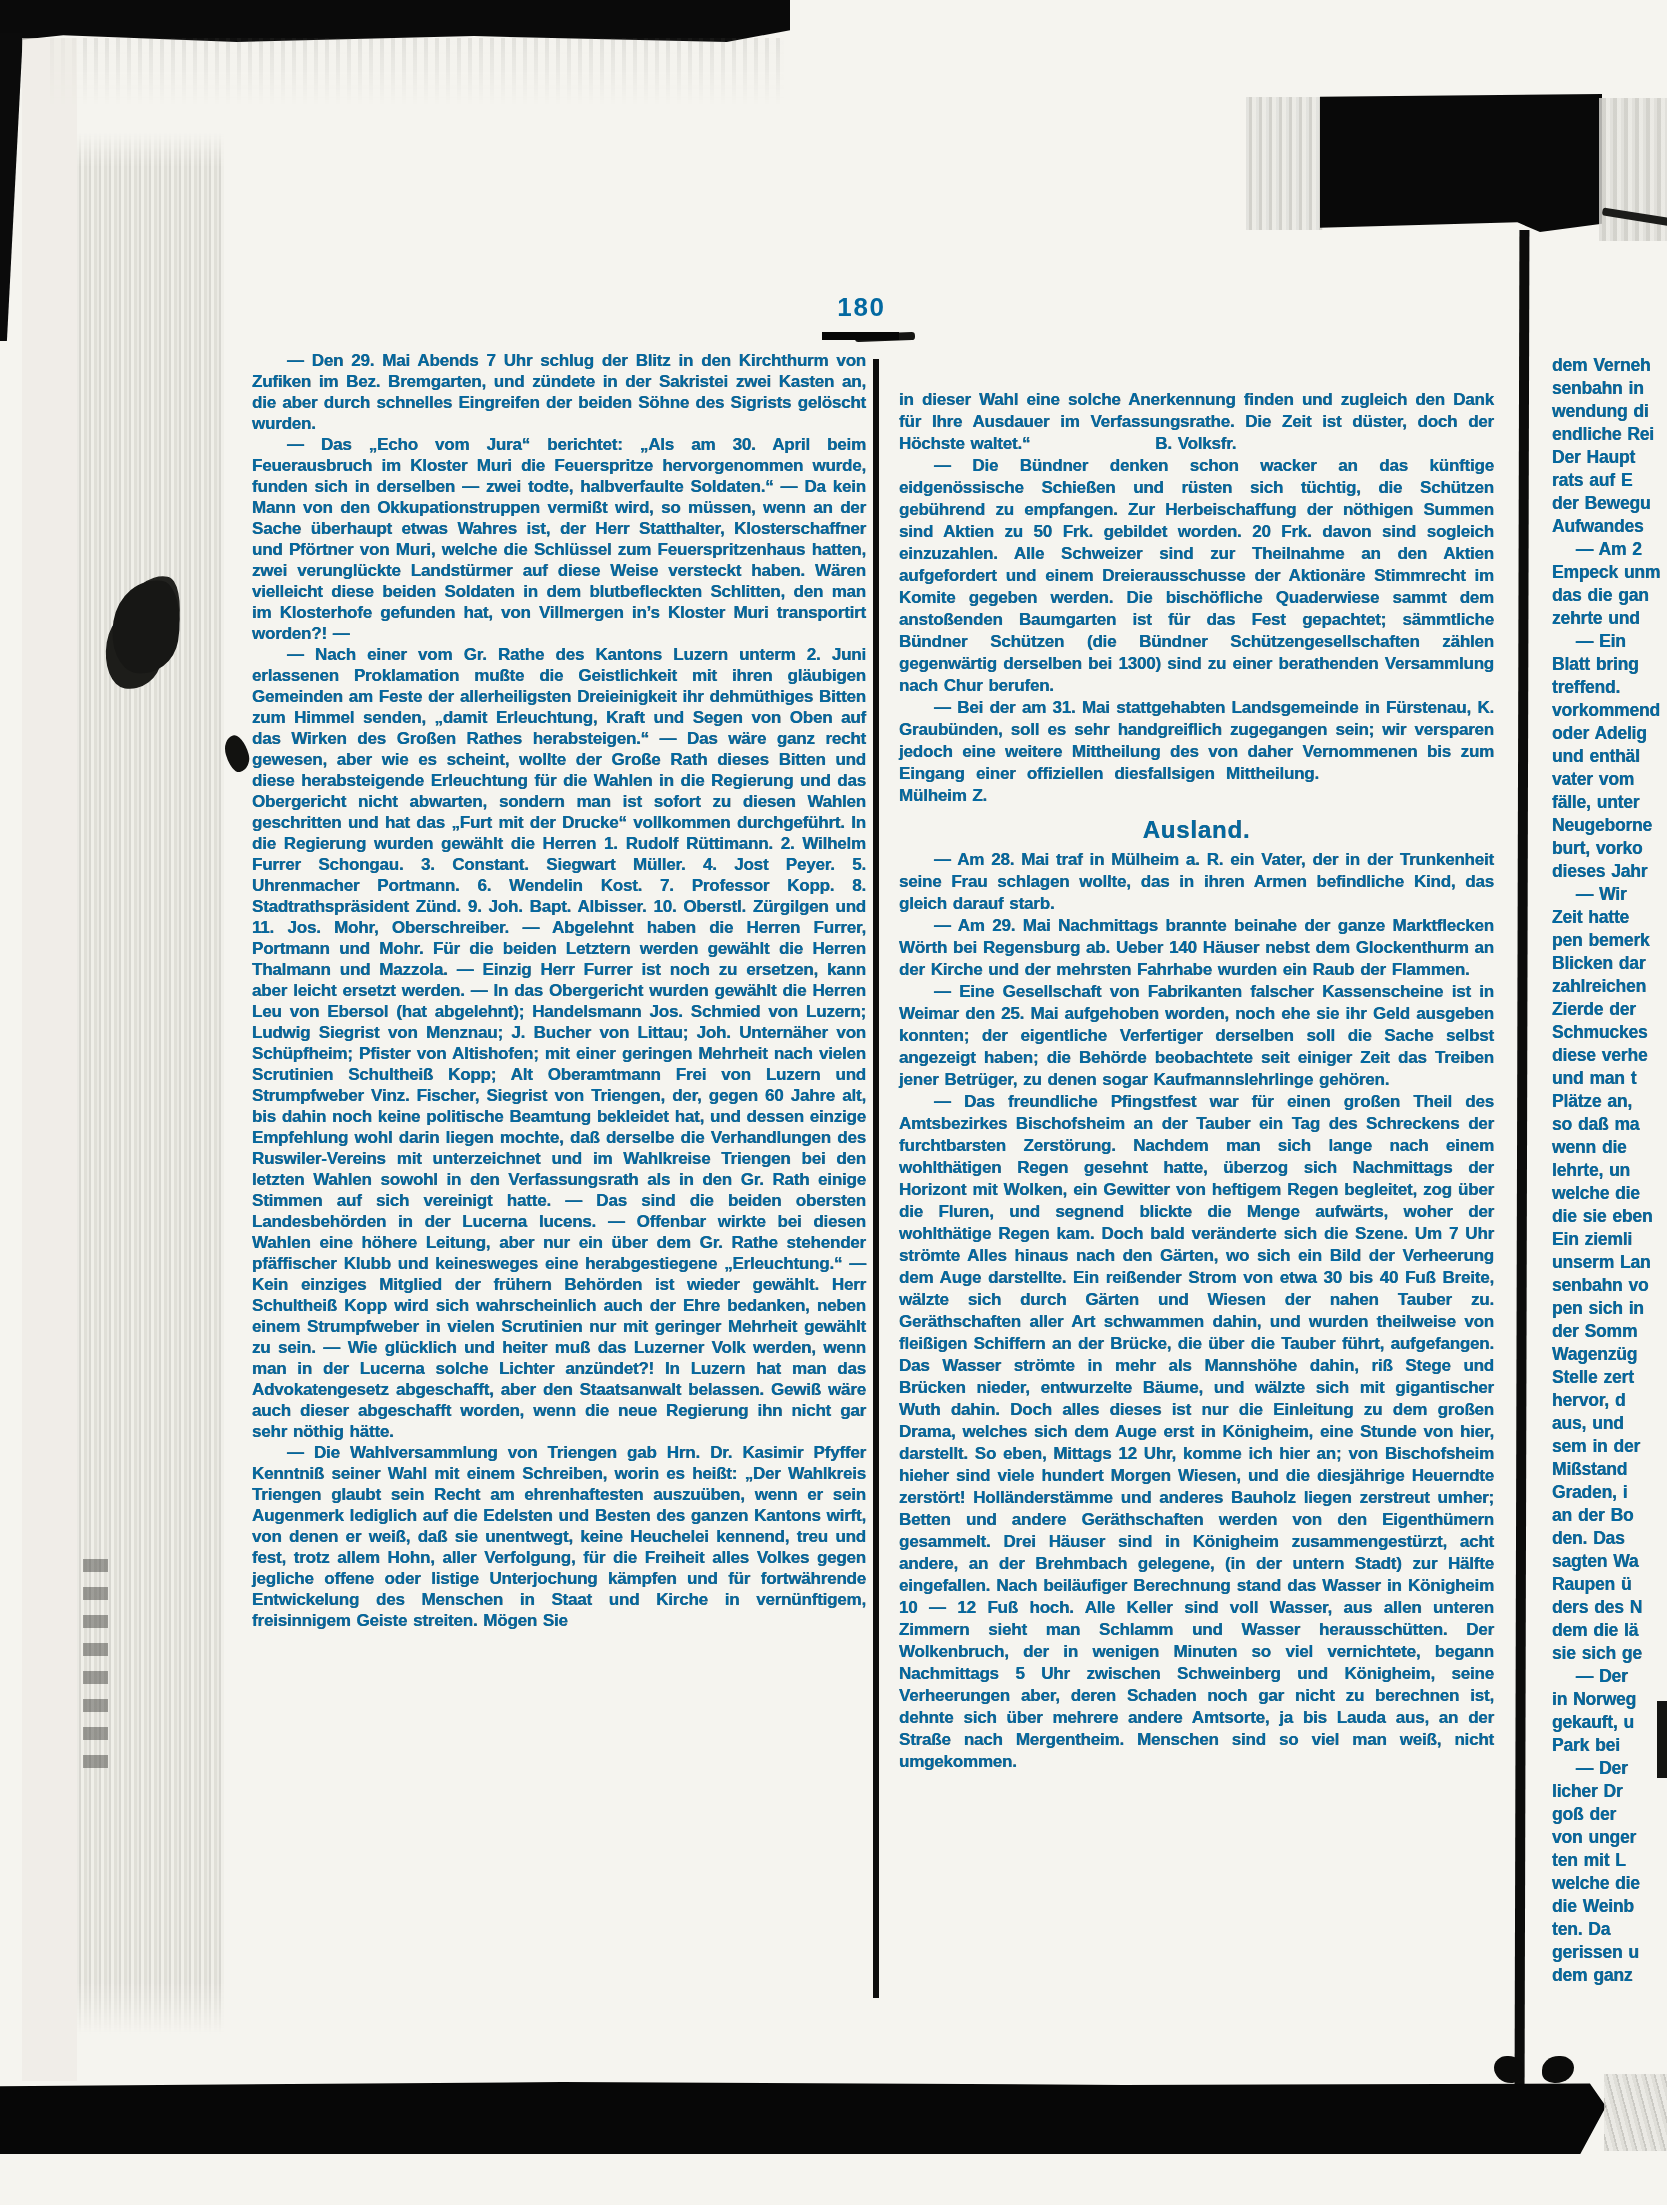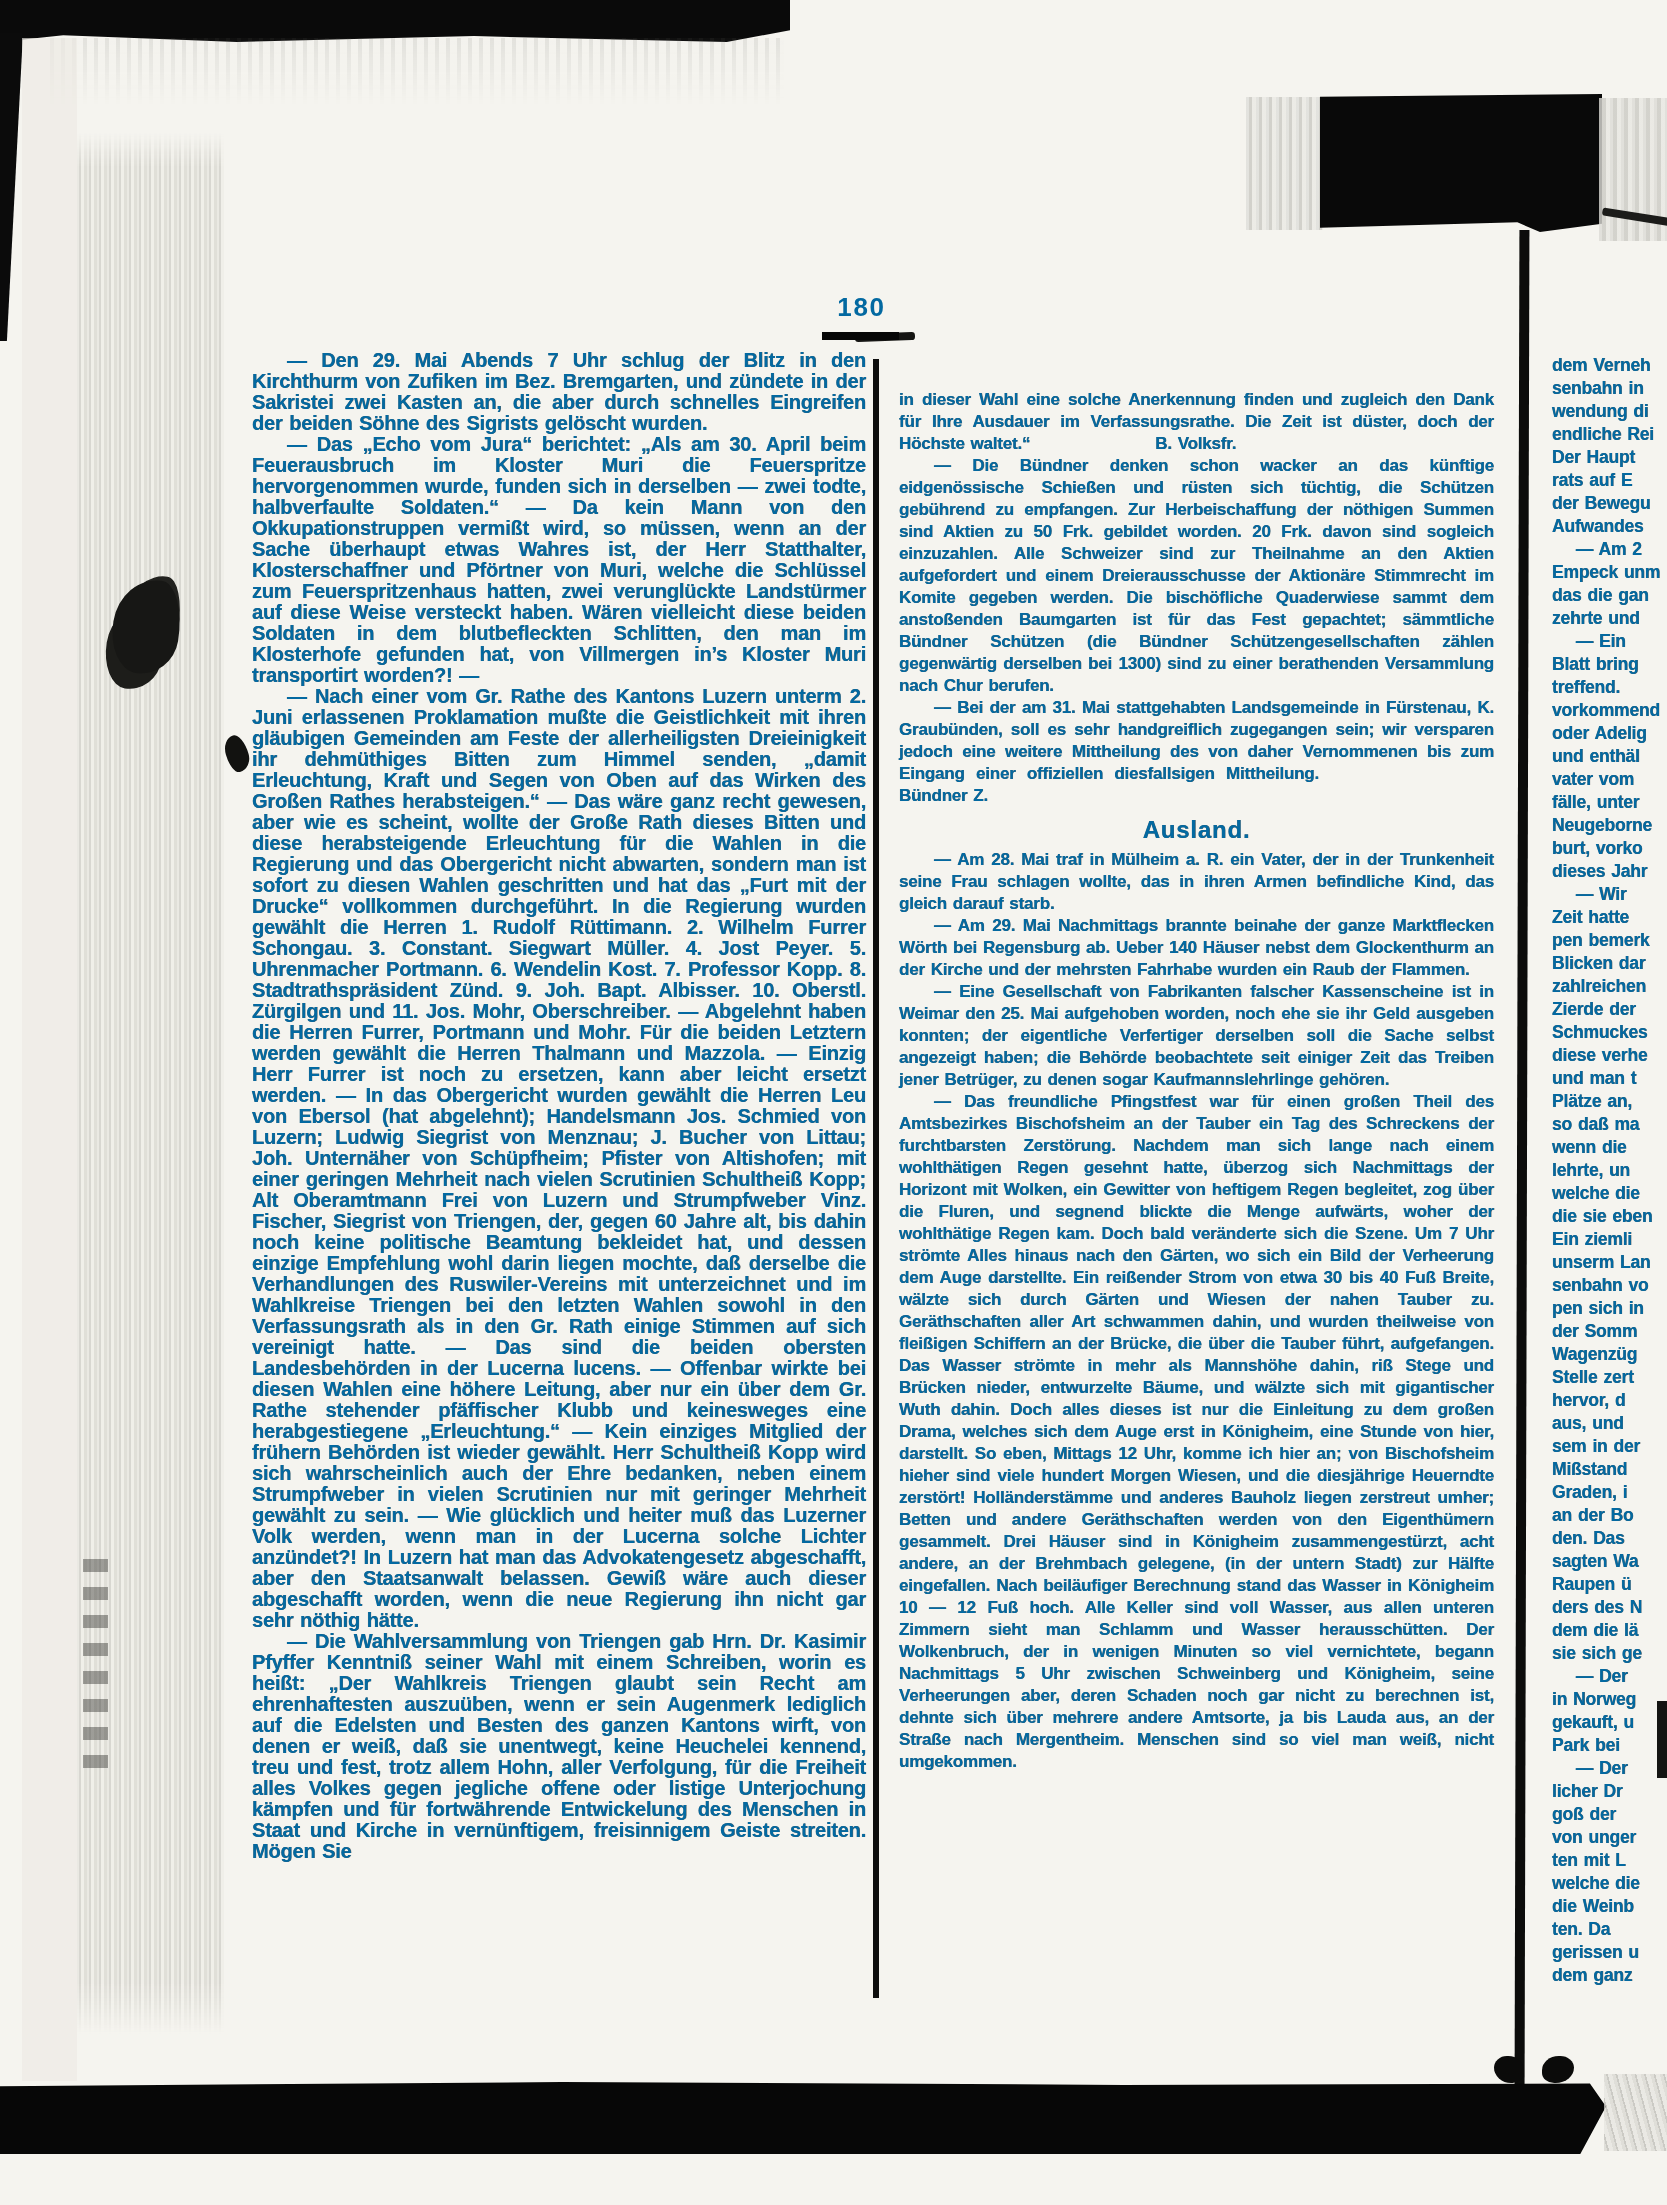--- a/index.html
+++ b/index.html
@@ -45,21 +45,21 @@
   .lump-1{left:1494px;top:2056px;width:30px;height:27px;background:#0b0b0a;border-radius:45% 55% 40% 60%;}
   .lump-2{left:1542px;top:2056px;width:32px;height:27px;background:#0b0b0a;border-radius:55% 45% 60% 40%;}
   .edge-mark{left:1657px;top:1701px;width:10px;height:77px;background:#141412;}
   
   .pagenum{left:824px;top:292px;width:75px;text-align:center;
     font-size:26px;font-weight:700;letter-spacing:1.7px;position:absolute;}
   .pagenum-rule{left:822px;top:332px;width:77px;height:7.5px;background:#060606;position:absolute;}
   .col{position:absolute;text-align:justify;font-weight:700;
     text-shadow:0.3px 0.3px 0 rgba(10,10,8,.55), -0.2px 0 0 rgba(10,10,8,.25);
     letter-spacing:-0.2px;word-spacing:1.3px;}
-  .col1{left:252px;top:350px;width:614px;font-size:20px;line-height:21px;}
+  .col1{left:252px;top:350px;width:614px;font-size:17px;line-height:21px;}
   .col2{left:899px;top:349px;width:595px;font-size:17px;line-height:22px;}
   .colrule{left:873px;top:359px;width:5.8px;height:1639px;background:#0e0e0d;position:absolute;}
   .para{margin:0;text-indent:35px;}
   .para.noindent{text-indent:0;margin-top:40px;}
   .siggap{display:inline-block;width:125px;}
   .siggap.wide{width:175px;}
   .sig{white-space:nowrap;}
   .heading{margin:11.7px 0 8.3px;text-align:center;text-indent:0;
     font-size:24px;font-weight:700;letter-spacing:0.8px;}
   .col3{left:1552px;top:354px;width:183px;font-size:17.5px;line-height:23px;
@@ -98,21 +98,21 @@
     <p class="para">— Das „Echo vom Jura“ berichtet: „Als am 30. April beim Feuerausbruch im Kloster Muri die Feuerspritze hervorgenommen wurde, funden sich in derselben — zwei todte, halbverfaulte Soldaten.“ — Da kein Mann von den Okkupationstruppen vermißt wird, so müssen, wenn an der Sache überhaupt etwas Wahres ist, der Herr Statthalter, Klosterschaffner und Pförtner von Muri, welche die Schlüssel zum Feuerspritzenhaus hatten, zwei verunglückte Landstürmer auf diese Weise versteckt haben. Wären vielleicht diese beiden Soldaten in dem blutbefleckten Schlitten, den man im Klosterhofe gefunden hat, von Villmergen in’s Kloster Muri transportirt worden?! —</p>
     <p class="para">— Nach einer vom Gr. Rathe des Kantons Luzern unterm 2. Juni erlassenen Proklamation mußte die Geistlichkeit mit ihren gläubigen Gemeinden am Feste der allerheiligsten Dreieinigkeit ihr dehmüthiges Bitten zum Himmel senden, „damit Erleuchtung, Kraft und Segen von Oben auf das Wirken des Großen Rathes herabsteigen.“ — Das wäre ganz recht gewesen, aber wie es scheint, wollte der Große Rath dieses Bitten und diese herabsteigende Erleuchtung für die Wahlen in die Regierung und das Obergericht nicht abwarten, sondern man ist sofort zu diesen Wahlen geschritten und hat das „Furt mit der Drucke“ vollkommen durchgeführt. In die Regierung wurden gewählt die Herren 1. Rudolf Rüttimann. 2. Wilhelm Furrer Schongau. 3. Constant. Siegwart Müller. 4. Jost Peyer. 5. Uhrenmacher Portmann. 6. Wendelin Kost. 7. Professor Kopp. 8. Stadtrathspräsident Zünd. 9. Joh. Bapt. Albisser. 10. Oberstl. Zürgilgen und 11. Jos. Mohr, Oberschreiber. — Abgelehnt haben die Herren Furrer, Portmann und Mohr. Für die beiden Letztern werden gewählt die Herren Thalmann und Mazzola. — Einzig Herr Furrer ist noch zu ersetzen, kann aber leicht ersetzt werden. — In das Obergericht wurden gewählt die Herren Leu von Ebersol (hat abgelehnt); Handelsmann Jos. Schmied von Luzern; Ludwig Siegrist von Menznau; J. Bucher von Littau; Joh. Unternäher von Schüpfheim; Pfister von Altishofen; mit einer geringen Mehrheit nach vielen Scrutinien Schultheiß Kopp; Alt Oberamtmann Frei von Luzern und Strumpfweber Vinz. Fischer, Siegrist von Triengen, der, gegen 60 Jahre alt, bis dahin noch keine politische Beamtung bekleidet hat, und dessen einzige Empfehlung wohl darin liegen mochte, daß derselbe die Verhandlungen des Ruswiler-Vereins mit unterzeichnet und im Wahlkreise Triengen bei den letzten Wahlen sowohl in den Verfassungsrath als in den Gr. Rath einige Stimmen auf sich vereinigt hatte. — Das sind die beiden obersten Landesbehörden in der Lucerna lucens. — Offenbar wirkte bei diesen Wahlen eine höhere Leitung, aber nur ein über dem Gr. Rathe stehender pfäffischer Klubb und keinesweges eine herabgestiegene „Erleuchtung.“ — Kein einziges Mitglied der frühern Behörden ist wieder gewählt. Herr Schultheiß Kopp wird sich wahrscheinlich auch der Ehre bedanken, neben einem Strumpfweber in vielen Scrutinien nur mit geringer Mehrheit gewählt zu sein. — Wie glücklich und heiter muß das Luzerner Volk werden, wenn man in der Lucerna solche Lichter anzündet?! In Luzern hat man das Advokatengesetz abgeschafft, aber den Staatsanwalt belassen. Gewiß wäre auch dieser abgeschafft worden, wenn die neue Regierung ihn nicht gar sehr nöthig hätte.</p>
     <p class="para">— Die Wahlversammlung von Triengen gab Hrn. Dr. Kasimir Pfyffer Kenntniß seiner Wahl mit einem Schreiben, worin es heißt: „Der Wahlkreis Triengen glaubt sein Recht am ehrenhaftesten auszuüben, wenn er sein Augenmerk lediglich auf die Edelsten und Besten des ganzen Kantons wirft, von denen er weiß, daß sie unentwegt, keine Heuchelei kennend, treu und fest, trotz allem Hohn, aller Verfolgung, für die Freiheit alles Volkes gegen jegliche offene oder listige Unterjochung kämpfen und für fortwährende Entwickelung des Menschen in Staat und Kirche in vernünftigem, freisinnigem Geiste streiten. Mögen Sie</p>
   </div>
 
   <div class="colrule"></div>
 
   <div class="col col2">
     <p class="para noindent"><span>in dieser Wahl eine solche Anerkennung finden und zugleich den Dank für Ihre Ausdauer im Verfassungsrathe. Die Zeit ist düster, doch der Höchste waltet.“</span><span class="siggap"></span><span class="sig">B. Volksfr.</span></p>
     <p class="para">— Die Bündner denken schon wacker an das künftige eidgenössische Schießen und rüsten sich tüchtig, die Schützen gebührend zu empfangen. Zur Herbeischaffung der nöthigen Summen sind Aktien zu 50 Frk. gebildet worden. 20 Frk. davon sind sogleich einzuzahlen. Alle Schweizer sind zur Theilnahme an den Aktien aufgefordert und einem Dreierausschusse der Aktionäre Stimmrecht im Komite gegeben werden. Die bischöfliche Quaderwiese sammt dem anstoßenden Baumgarten ist für das Fest gepachtet; sämmtliche Bündner Schützen (die Bündner Schützengesellschaften zählen gegenwärtig derselben bei 1300) sind zu einer berathenden Versammlung nach Chur berufen.</p>
-    <p class="para"><span>— Bei der am 31. Mai stattgehabten Landsgemeinde in Fürstenau, K. Graubünden, soll es sehr handgreiflich zugegangen sein; wir versparen jedoch eine weitere Mittheilung des von daher Vernommenen bis zum Eingang einer offiziellen diesfallsigen Mittheilung.</span><span class="siggap wide"></span><span class="sig">Bündner Z.</span></p>
+    <p class="para"><span>— Bei der am 31. Mai stattgehabten Landsgemeinde in Fürstenau, K. Graubünden, soll es sehr handgreiflich zugegangen sein; wir versparen jedoch eine weitere Mittheilung des von daher Vernommenen bis zum Eingang einer offiziellen diesfallsigen Mittheilung.</span><span class="siggap wide"></span><span class="sig">Mülheim Z.</span></p>
     <h2 class="heading">Ausland.</h2>
     <p class="para">— Am 28. Mai traf in Mülheim a. R. ein Vater, der in der Trunkenheit seine Frau schlagen wollte, das in ihren Armen befindliche Kind, das gleich darauf starb.</p>
     <p class="para">— Am 29. Mai Nachmittags brannte beinahe der ganze Marktflecken Wörth bei Regensburg ab. Ueber 140 Häuser nebst dem Glockenthurm an der Kirche und der mehrsten Fahrhabe wurden ein Raub der Flammen.</p>
     <p class="para">— Eine Gesellschaft von Fabrikanten falscher Kassenscheine ist in Weimar den 25. Mai aufgehoben worden, noch ehe sie ihr Geld ausgeben konnten; der eigentliche Verfertiger derselben soll die Sache selbst angezeigt haben; die Behörde beobachtete seit einiger Zeit das Treiben jener Betrüger, zu denen sogar Kaufmannslehrlinge gehören.</p>
     <p class="para">— Das freundliche Pfingstfest war für einen großen Theil des Amtsbezirkes Bischofsheim an der Tauber ein Tag des Schreckens der furchtbarsten Zerstörung. Nachdem man sich lange nach einem wohlthätigen Regen gesehnt hatte, überzog sich Nachmittags der Horizont mit Wolken, ein Gewitter von heftigem Regen begleitet, zog über die Fluren, und segnend blickte die Menge aufwärts, woher der wohlthätige Regen kam. Doch bald veränderte sich die Szene. Um 7 Uhr strömte Alles hinaus nach den Gärten, wo sich ein Bild der Verheerung dem Auge darstellte. Ein reißender Strom von etwa 30 bis 40 Fuß Breite, wälzte sich durch Gärten und Wiesen der nahen Tauber zu. Geräthschaften aller Art schwammen dahin, und wurden theilweise von fleißigen Schiffern an der Brücke, die über die Tauber führt, aufgefangen. Das Wasser strömte in mehr als Mannshöhe dahin, riß Stege und Brücken nieder, entwurzelte Bäume, und wälzte sich mit gigantischer Wuth dahin. Doch alles dieses ist nur die Einleitung zu dem großen Drama, welches sich dem Auge erst in Königheim, eine Stunde von hier, darstellt. So eben, Mittags 12 Uhr, komme ich hier an; von Bischofsheim hieher sind viele hundert Morgen Wiesen, und die diesjährige Heuerndte zerstört! Holländerstämme und anderes Bauholz liegen zerstreut umher; Betten und andere Geräthschaften werden von den Eigenthümern gesammelt. Drei Häuser sind in Königheim zusammengestürzt, acht andere, an der Brehmbach gelegene, (in der untern Stadt) zur Hälfte eingefallen. Nach beiläufiger Berechnung stand das Wasser in Königheim 10 — 12 Fuß hoch. Alle Keller sind voll Wasser, aus allen unteren Zimmern sieht man Schlamm und Wasser herausschütten. Der Wolkenbruch, der in wenigen Minuten so viel vernichtete, begann Nachmittags 5 Uhr zwischen Schweinberg und Königheim, seine Verheerungen aber, deren Schaden noch gar nicht zu berechnen ist, dehnte sich über mehrere andere Amtsorte, ja bis Lauda aus, an der Straße nach Mergentheim. Menschen sind so viel man weiß, nicht umgekommen.</p>
   </div>
 
   <div class="col col3">dem Verneh
 senbahn in
 wendung di

